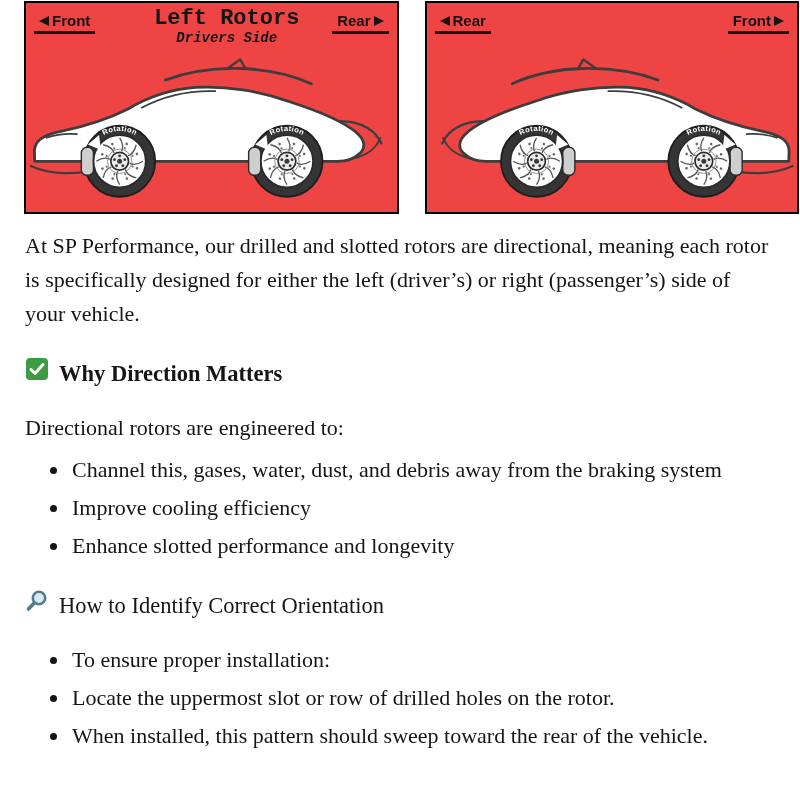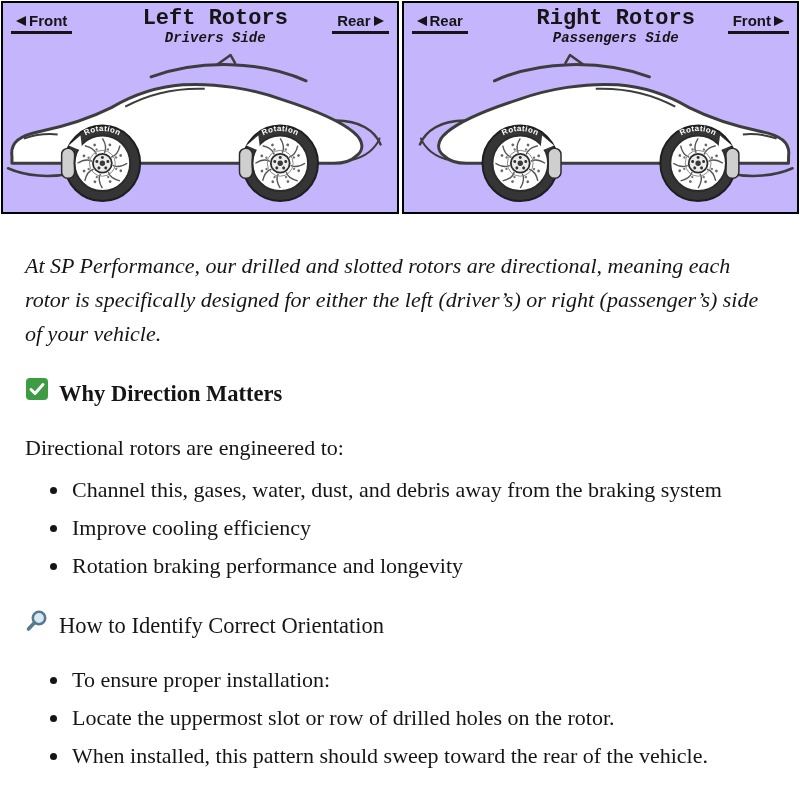--- a/index.html
+++ b/index.html
@@ -1,41 +1,41 @@
 <!DOCTYPE html>
 <html><head>
 <meta charset="utf-8">
 <style>
   * { margin:0; padding:0; box-sizing:border-box; }
   html,body { width:800px; height:800px; background:#fff; overflow:hidden; }
   body { font-family:"Liberation Serif", serif; color:#151515; }
 
   
   .diagram { display:flex; gap:3px; width:800px; height:215px; padding:1px; }
-  .panel { flex:1; position:relative; border:2.5px solid #000; background:#c4b5fd; }
+  .panel { flex:1; position:relative; border:2.5px solid #000; background:#ef4444;margin-left:23px; }
   .panel-header { position:relative; display:flex; justify-content:space-between;
                   align-items:flex-start; padding:6px 8px 0; height:46px; }
   .dir { display:flex; align-items:center; gap:3px; border-bottom:3px solid #151515;
          padding:0 5px 2px; font-family:"Liberation Sans",sans-serif; font-weight:bold;
          font-size:15px; margin-top:3px; }
   .tri { width:0; height:0; border-top:5px solid transparent; border-bottom:5px solid transparent; }
   .tri-left  { border-right:10px solid #151515; }
   .tri-right { border-left:10px solid #151515; }
   .panel-title-block { position:absolute; left:0; right:0; top:4px; text-align:center;
                        font-family:Liberation Mono, monospace; pointer-events:none;padding-left:31px; }
   .panel-title { font-weight:bold; font-size:22px; line-height:1.05; }
   .panel-subtitle { font-weight:bold; font-style:italic; font-size:14px; }
   .car-wrap { position:absolute; top:46px; left:3px; right:3px; bottom:2px; }
   .car-svg { width:100%; height:100%; display:block; }
   .rot-text { font-family:"Liberation Sans",sans-serif; font-weight:bold; font-size:8px;
               fill:#ffffff; letter-spacing:0.4px; }
 
   
   .content { padding:14px 25px 0 25px; font-size:22px; line-height:1.54; }
-  .intro { margin:20px 0 0;font-style:italic; }
+  .intro { margin:0 0 0; }
   .section-heading { display:flex; align-items:flex-start; gap:10px; margin:26px 0 20px;
                      font-size:22.5px; }
   .section-heading.bold { font-weight:bold; }
   .section-heading.regular { font-weight:normal; }
   .icon-box { display:inline-flex; width:24px; height:24px; flex:0 0 auto; }
   .lead { margin:0 0 0; }
   ul.bullets { margin:8px 0 8px; padding-left:45px; list-style:disc; }
   ul.bullets li { margin:4px 0; padding-left:2px; }
 </style>
 </head>
@@ -147,24 +147,20 @@
       </svg>
     </div>
   </div>
 
   <div class="panel">
     <div class="panel-header">
       <div class="dir">
         <span class="tri tri-left"></span>
         <span>Rear</span>
       </div>
-      <div class="panel-title-block">
-        <div class="panel-title">Right Rotors</div>
-        <div class="panel-subtitle">Passengers Side</div>
-      </div>
       <div class="dir">
         <span>Front</span>
         <span class="tri tri-right"></span>
       </div>
     </div>
     <div class="car-wrap">
       <svg class="car-svg" viewBox="0 0 390 158">
         <g transform="translate(390,0) scale(-1,1)">
             <use href="#carbody"></use>
           </g>
@@ -197,21 +193,21 @@
       </svg>
     </span>
     <span>Why Direction Matters</span>
   </div>
 
   <p class="lead">Directional rotors are engineered to:</p>
 
   <ul class="bullets">
     <li>Channel this, gases, water, dust, and debris away from the braking system</li>
     <li>Improve cooling efficiency</li>
-    <li>Rotation braking performance and longevity</li>
+    <li>Enhance slotted performance and longevity</li>
   </ul>
 
   <div class="section-heading regular">
     <span class="icon-box">
       <svg width="24" height="24" viewBox="0 0 24 24">
         <g fill="none" stroke-width="2.6" stroke="#557b8f">
           <circle cx="14" cy="9" r="6.2" fill="#d9e8f2"></circle>
           <line x1="9.2" y1="14" x2="3.5" y2="20" stroke-width="3.6" stroke-linecap="round"></line>
         </g>
       </svg>

